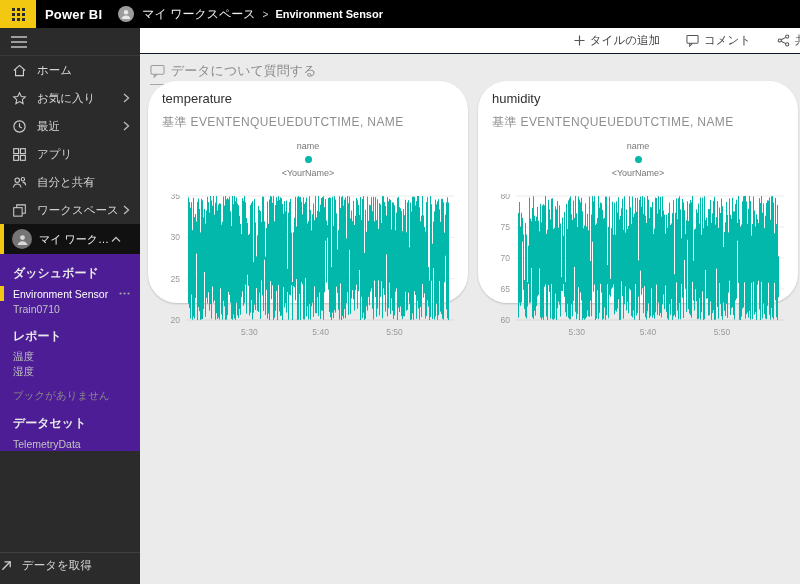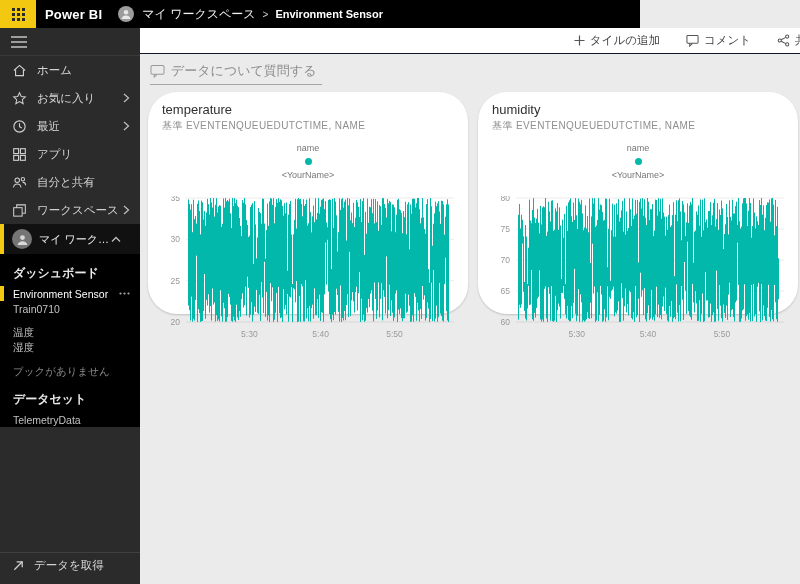--- a/index.html
+++ b/index.html
@@ -1,65 +1,65 @@
 <!DOCTYPE html>
 <html><head>
 <meta charset="utf-8">
 <style>
   * { margin:0; padding:0; box-sizing:border-box; }
   html,body { width:800px; height:584px; overflow:hidden; }
   body { font-family:"Liberation Sans","DejaVu Sans",sans-serif; background:#ebebeb; position:relative; }
 
   
-  .topbar { position:absolute; top:0; left:0; width:640px; height:28px; background:#000; display:flex; align-items:center; z-index:30; }
+  .topbar { position:absolute; top:0; left:0; width:800px; height:28px; background:#000; display:flex; align-items:center; z-index:30; }
   .waffle { width:36px; height:28px; background:#F2C811; display:flex; align-items:center; justify-content:center; cursor:pointer; }
   .brand { color:#fff; font-size:13px; font-weight:600; margin-left:9px; letter-spacing:.2px; }
   .crumb-avatar { width:16px; height:16px; border-radius:50%; background:#9c9c9c; margin-left:16px; display:flex; align-items:center; justify-content:center; overflow:hidden; }
   .crumb-ws { color:#f2f2f2; font-size:12px; margin-left:8px; }
   .crumb-sep { color:#cfcfcf; font-size:10px; margin:0 7px; }
   .crumb-page { color:#fff; font-size:11px; font-weight:700; }
 
   
   .sidebar { position:absolute; top:28px; left:0; width:140px; height:556px; background:#2b2b2b; z-index:20; }
   .hamb-row { height:28px; display:flex; align-items:center; padding-left:11px; border-bottom:1px solid rgba(255,255,255,.07); cursor:pointer; }
   .nav-item { height:28px; display:flex; align-items:center; padding-left:12px; color:#d6d6d6; font-size:11.5px; cursor:pointer; }
   .nav-item .lbl { margin-left:10px; flex:1; white-space:nowrap; overflow:hidden; }
   .nav-chev { margin-right:10px; display:flex; }
   .ws-header { height:30px; background:#111; border-left:4px solid #F2C811; display:flex; align-items:center; padding-left:8px; cursor:pointer; }
   .ws-avatar { width:20px; height:20px; border-radius:50%; background:#757575; display:flex; align-items:center; justify-content:center; overflow:hidden; flex:none; }
   .ws-label { color:#eee; font-size:11px; margin-left:7px; flex:1; white-space:nowrap; overflow:hidden; text-overflow:ellipsis; max-width:72px; }
   .ws-chev { margin-right:9px; display:flex; }
-  .side-panel { background:#000000; padding-top:6px; }
+  .side-panel { background:#4c1d95; padding-top:6px; }
   .side-section { margin-top:9px; }
   .side-section:first-child { margin-top:2px; }
   .sec-title { color:#e8e8e8; font-size:12px; font-weight:700; padding:3px 0 4px 13px; }
   .sub-item { color:#c2c2c2; font-size:10.5px; padding:2px 0 2px 13px; height:15px; display:flex; align-items:center; cursor:pointer; position:relative; }
   .sub-item.selected { border-left:4px solid #F2C811; padding-left:9px; color:#fff; }
   .sub-item.muted { color:#8a8a8a; cursor:default; }
   .sub-item .more { margin-left:auto; margin-right:10px; display:flex; }
-  .getdata-row { position:absolute; bottom:6px; left:0; width:140px; height:26px; display:flex; align-items:center; padding-left:12px; color:#d6d6d6; font-size:11.5px; cursor:pointer; border-top:1px solid rgba(255,255,255,.10); }
+  .getdata-row { position:absolute; bottom:6px; left:0; width:140px; height:26px; display:flex; align-items:center; padding-left:0; color:#d6d6d6; font-size:11.5px; cursor:pointer; border-top:1px solid rgba(255,255,255,.10); }
   .getdata-row .lbl { margin-left:9px; }
 
   
   .toolbar { position:absolute; top:28px; left:140px; width:660px; height:26px; background:#fff; display:flex; align-items:center; justify-content:flex-end; overflow:hidden; z-index:10; border-bottom:1px solid #0f172a; }
   .tool-item { display:flex; align-items:center; gap:5px; color:#3f3f3f; font-size:11.5px; margin-right:26px; cursor:pointer; white-space:nowrap; }
   .tool-item:last-child { margin-right:-18px; }
 
   
   .main { position:absolute; top:54px; left:140px; width:660px; height:530px; background:#ebebeb; }
   .qa-row { position:absolute; top:8px; left:10px; display:flex; align-items:center; gap:6px; cursor:text; }
   .qa-text { color:#8b8b8b; font-size:13px; }
   .qa-underline { position:absolute; top:30px; left:10px; width:172px; height:1px; background:#a6a6a6; }
 
-  .tile { position:absolute; top:38px; width:320px; height:222px; background:#fff; box-shadow:0 1px 2px rgba(0,0,0,.18); cursor:pointer;border-radius:29px; }
+  .tile { position:absolute; top:27px; width:320px; height:222px; background:#fff; box-shadow:0 1px 2px rgba(0,0,0,.18); cursor:pointer;border-radius:29px; }
   .tile.t0 { left:8px; }
   .tile.t1 { left:338px; }
   .tile-inner { padding:10px 14px 6px 14px; }
   .tile-title { font-size:13px; color:#30302f; }
-  .tile-sub { font-size:10px; color:#8f8f8f; letter-spacing:.4px; margin-top:2px; }
+  .tile-sub { font-size:12px; color:#8f8f8f; letter-spacing:.4px; margin-top:8px; }
   .legend { display:flex; align-items:center; gap:5px; margin-top:10px;flex-direction:column; }
   .legend-field { font-size:9px; color:#777; }
   .legend-dot { width:7px; height:7px; border-radius:50%; }
   .legend-series { font-size:9px; color:#777; }
   .chart-host { margin-top:16px; }
   svg text { font-family:"Liberation Sans","DejaVu Sans",sans-serif; }
 </style>
 </head>
 <body>
 
@@ -191,20 +191,21 @@
                 <circle cx="9.5" cy="1.5" r="1.1"></circle>
               </g>
             </svg>
         </span>
       </div>
       <div class="sub-item">
         <span>Train0710</span>
       </div>
     </div>
     <div class="side-section">
+      <div class="sec-title">レポート</div>
       <div class="sub-item">
         <span>温度</span>
       </div>
       <div class="sub-item">
         <span>湿度</span>
       </div>
     </div>
     <div class="side-section">
       <div class="sub-item muted">
         <span>ブックがありません</span>

